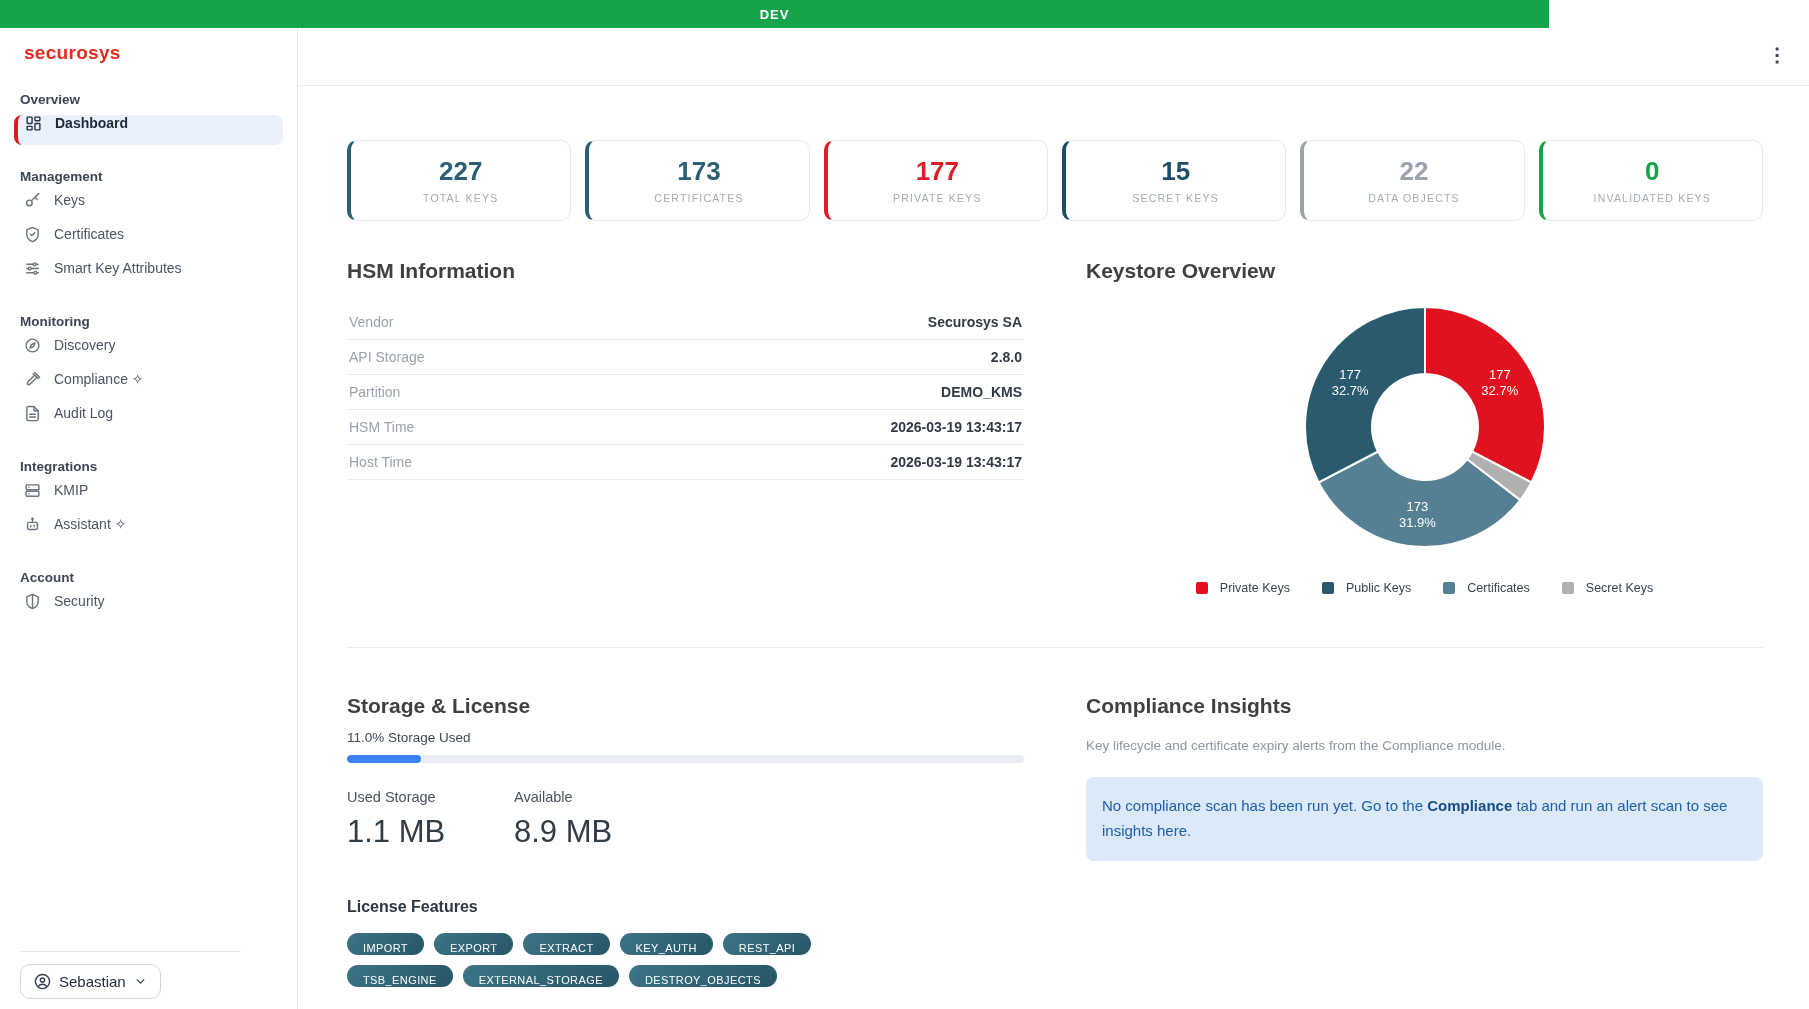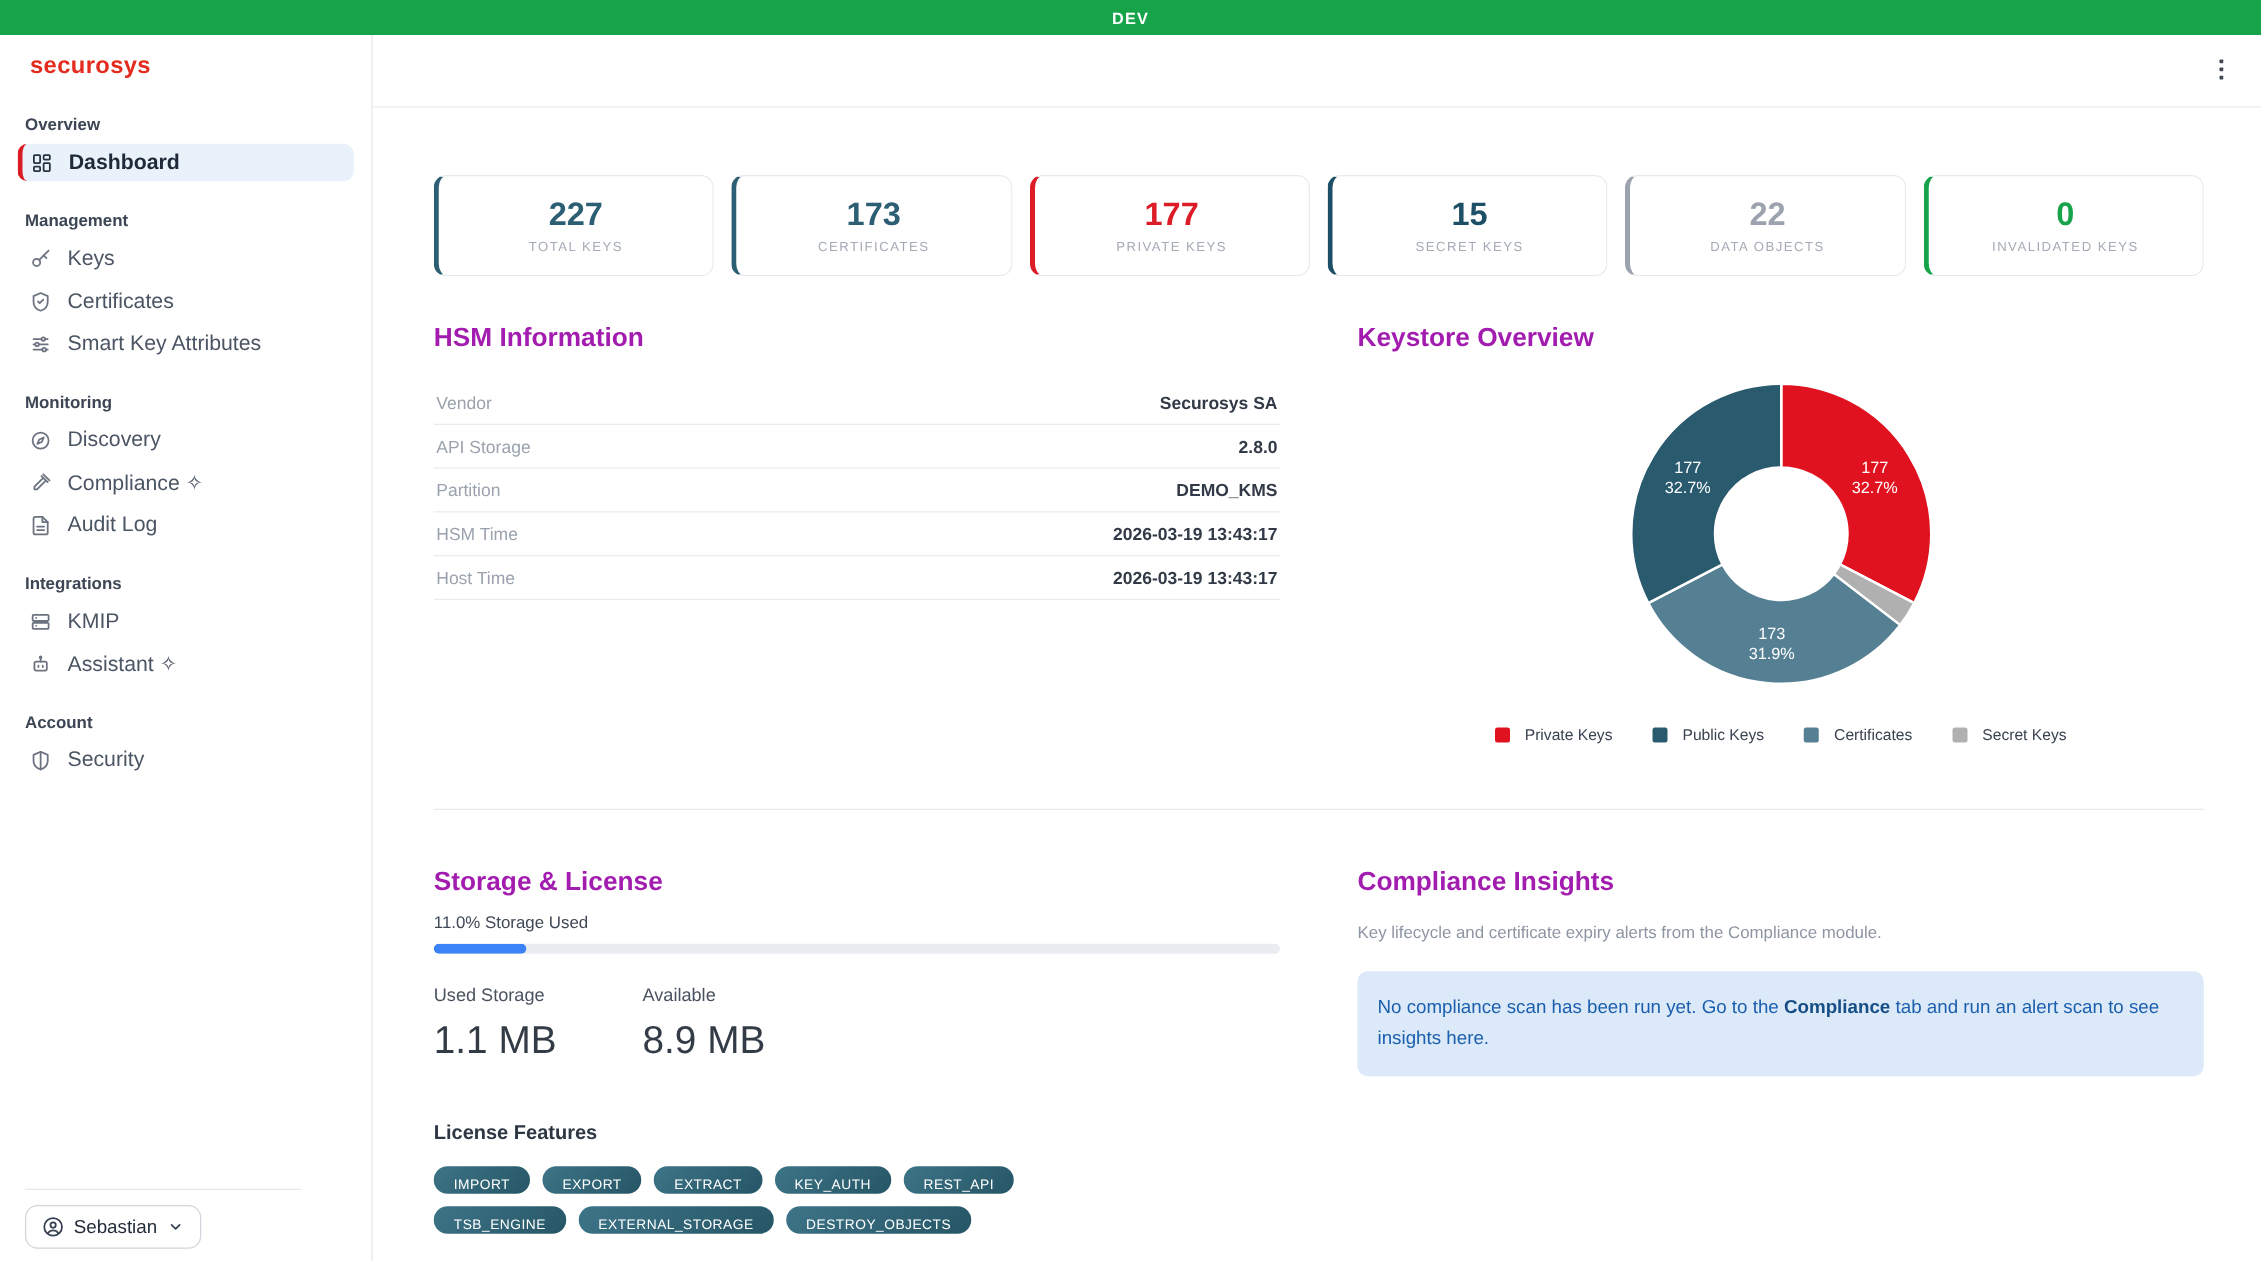--- a/index.html
+++ b/index.html
@@ -1,33 +1,33 @@
 <!DOCTYPE html>
 <html><head>
 <meta charset="utf-8">
 <style>
   * { box-sizing: border-box; margin: 0; padding: 0; }
   html,body { width:1809px; height:1009px; overflow:hidden;
     font-family:"Liberation Sans", sans-serif; background:#fff; color:#333a46; }
 
   
-  .env-banner { position:absolute; top:0; left:0; width:1809px; height:28px;
+  .env-banner { position:absolute; top:0; left:0; width:1549px; height:28px;
     background:#17a34a; color:#fff; display:flex; align-items:center; justify-content:center;
     font-size:13px; font-weight:bold; letter-spacing:1px; z-index:30; }
 
   
   .sidebar { position:absolute; top:28px; left:0; width:298px; bottom:0;
     background:#fff; border-right:1px solid #e5e7eb; z-index:10; }
   .logo { margin:14px 0 0 24px; font-size:19px; font-weight:bold; color:#e32b1e;
     letter-spacing:0.3px; }
   .nav { margin-top:28px; }
   .nav-section-label { padding:0 20px; margin:24px 0 8px; font-size:13.5px; font-weight:bold;
     color:#3d4654; }
-  .nav-item { display:flex; align-items:center; gap:13px; height:30px; margin:4px 14px;
-    padding:0 10px; border-radius:8px; font-size:17px; color:#4b5563; cursor:pointer; }
+  .nav-item { display:flex; align-items:flex-start; gap:13px; height:30px; margin:4px 14px;
+    padding:0 10px; border-radius:8px; font-size:14px; color:#4b5563; cursor:pointer; }
   .nav-item .ni-icon { width:17px; height:17px; color:#6b7280; flex:0 0 17px; display:flex; }
   .nav-item .ni-icon svg { width:17px; height:17px; }
   .nav-item.active { background:#e9f1fb; color:#1f2937; font-weight:bold;
     border-left:4px solid #db1b24; padding-left:7px; }
   .nav-item.active .ni-icon { color:#273240; }
 
   .sidebar-footer { position:absolute; bottom:0; left:0; right:0; padding:0 0 10px 0; }
   .footer-divider { border-top:1px solid #e5e7eb; margin:0 56px 12px 20px; }
   .user-btn { display:inline-flex; align-items:center; gap:8px; margin-left:20px;
     background:#fff; border:1px solid #d1d5db; border-radius:10px; padding:8px 13px;
@@ -45,21 +45,21 @@
   .stats-row { display:grid; grid-template-columns:repeat(6,1fr); gap:14px; }
   .stat-card { border:1px solid #e7eaee; border-left:4px solid #2d5f74; border-radius:10px;
     height:81px; display:flex; flex-direction:column; align-items:center; justify-content:center;
     background:#fff; }
   .stat-value { font-size:26px; font-weight:bold; line-height:1; }
   .stat-label { margin-top:8px; font-size:10.5px; letter-spacing:1.2px; color:#a4abb5; }
 
   
   .grid-2 { display:grid; grid-template-columns:1fr 1fr; gap:62px; }
   .grid-top { margin-top:38px; }
-  .section-title { font-size:21px; font-weight:bold; color:#a21caf; }
+  .section-title { font-size:21px; font-weight:bold; color:#404040; }
 
   
   .hsm-table { margin-top:22px; }
   .hsm-row { display:flex; justify-content:space-between; align-items:center;
     padding:9px 2px; border-bottom:1px solid #e9ecef; }
   .hsm-label { font-size:14px; color:#9aa2ae; }
   .hsm-value { font-size:14px; font-weight:bold; color:#323a47; }
 
   
   .donut-wrap { display:flex; justify-content:center; margin-top:14px; }

